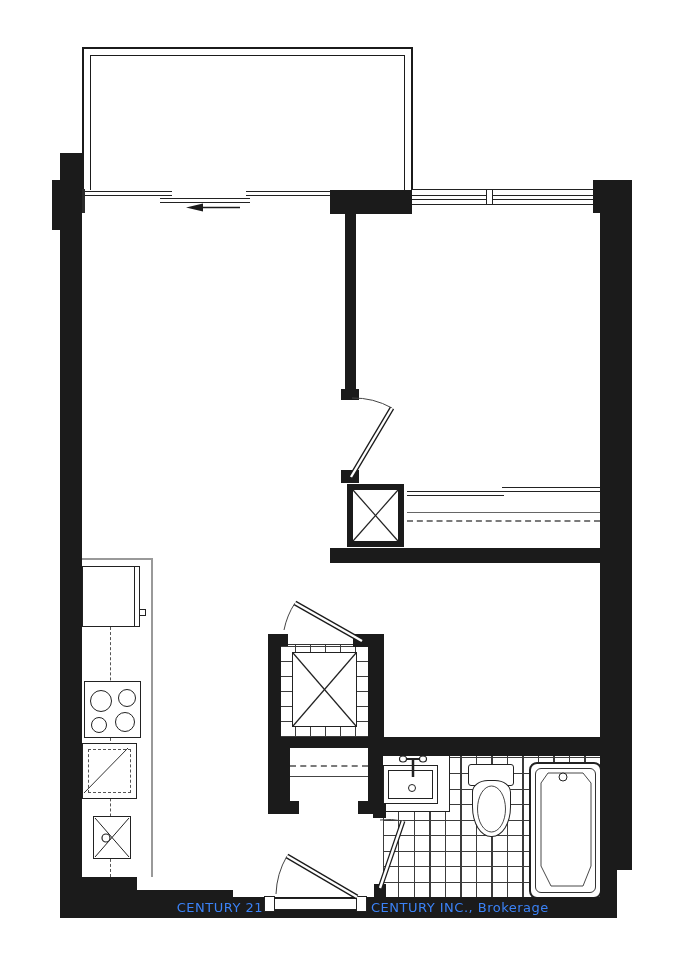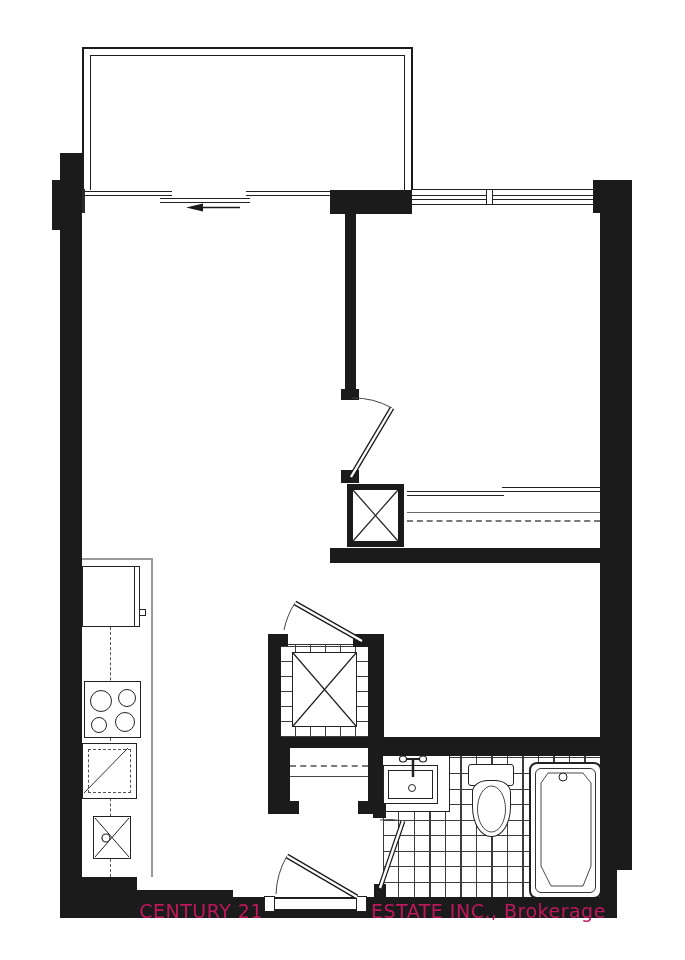--- a/index.html
+++ b/index.html
@@ -13,21 +13,21 @@
   .glaz{position:absolute;background:#ffffff;border-top:1px solid #222;border-bottom:1px solid #222;box-sizing:border-box;height:5px;}
   .tiles{position:absolute;background-color:#ffffff;
      background-image:repeating-linear-gradient(0deg,#3c3c3c 0 1px,transparent 1px 15.5px),
                       repeating-linear-gradient(90deg,#3c3c3c 0 1px,transparent 1px 15.5px);}
   .tiles15{position:absolute;background-color:#ffffff;
      background-image:repeating-linear-gradient(0deg,#3c3c3c 0 1px,transparent 1px 15px),
                       repeating-linear-gradient(90deg,#3c3c3c 0 1px,transparent 1px 15px);}
   .dashrod{position:absolute;border-top:2px dashed #7a7a7a;height:0;}
   .dashbox{position:absolute;border:1px dashed #555;box-sizing:border-box;background:transparent;}
   .circle{position:absolute;background:#ffffff;border:1.5px solid #222;border-radius:50%;box-sizing:border-box;}
-  #wm{position:absolute;left:60px;top:899px;width:619px;height:19px;color:#be185d;font-size:19px;letter-spacing:.5px;}
+  #wm{position:absolute;left:60px;top:899px;width:619px;height:19px;color:#3b82f6;font-size:13px;letter-spacing:.5px;}
   #wm .wm-left{position:absolute;left:0;top:1px;width:203px;text-align:right;}
   #wm .wm-right{position:absolute;left:311px;top:1px;}
   svg.overlay{position:absolute;left:0;top:0;z-index:40;pointer-events:none;}
   .z10{z-index:10}.z20{z-index:20}.z25{z-index:25}.z30{z-index:30}.z35{z-index:35}
 </style>
 </head>
 <body>
 
 <div id="plan">
 
@@ -52,21 +52,21 @@
   <div class="wall z30" style="left:60px;top:153px;width:22px;height:765px;"></div>
   <div class="wall z30" style="left:52px;top:180px;width:9px;height:50px;"></div>
   <div class="wall z30" style="left:600px;top:180px;width:32px;height:690px;"></div>
   <div class="wall z30" style="left:600px;top:868px;width:17px;height:50px;"></div>
   <div class="wall z30" style="left:60px;top:897px;width:557px;height:21px;"></div>
   <div class="wall z30" style="left:60px;top:877px;width:77px;height:22px;"></div>
   <div class="wall z30" style="left:137px;top:890px;width:96px;height:9px;"></div>
 
   <div id="wm" class="z30">
     <span class="wm-left">CENTURY 21</span>
-    <span class="wm-right">ESTATE INC., Brokerage</span>
+    <span class="wm-right">CENTURY INC., Brokerage</span>
   </div>
 
   <div class="wall z30" style="left:345px;top:213px;width:11px;height:177px;"></div>
   <div class="wall z30" style="left:341px;top:389px;width:18px;height:11px;"></div>
   <div class="wall z30" style="left:341px;top:470px;width:18px;height:13px;"></div>
 
   <div class="wall z30" style="left:347px;top:484px;width:57px;height:63px;"></div>
   <div class="abs z30" style="left:353px;top:490px;width:45px;height:51px;background:#fff;"></div>
   <div class="glaz z20" style="left:407px;top:491px;width:97px;"></div>
   <div class="glaz z20" style="left:502px;top:487px;width:98px;"></div>

